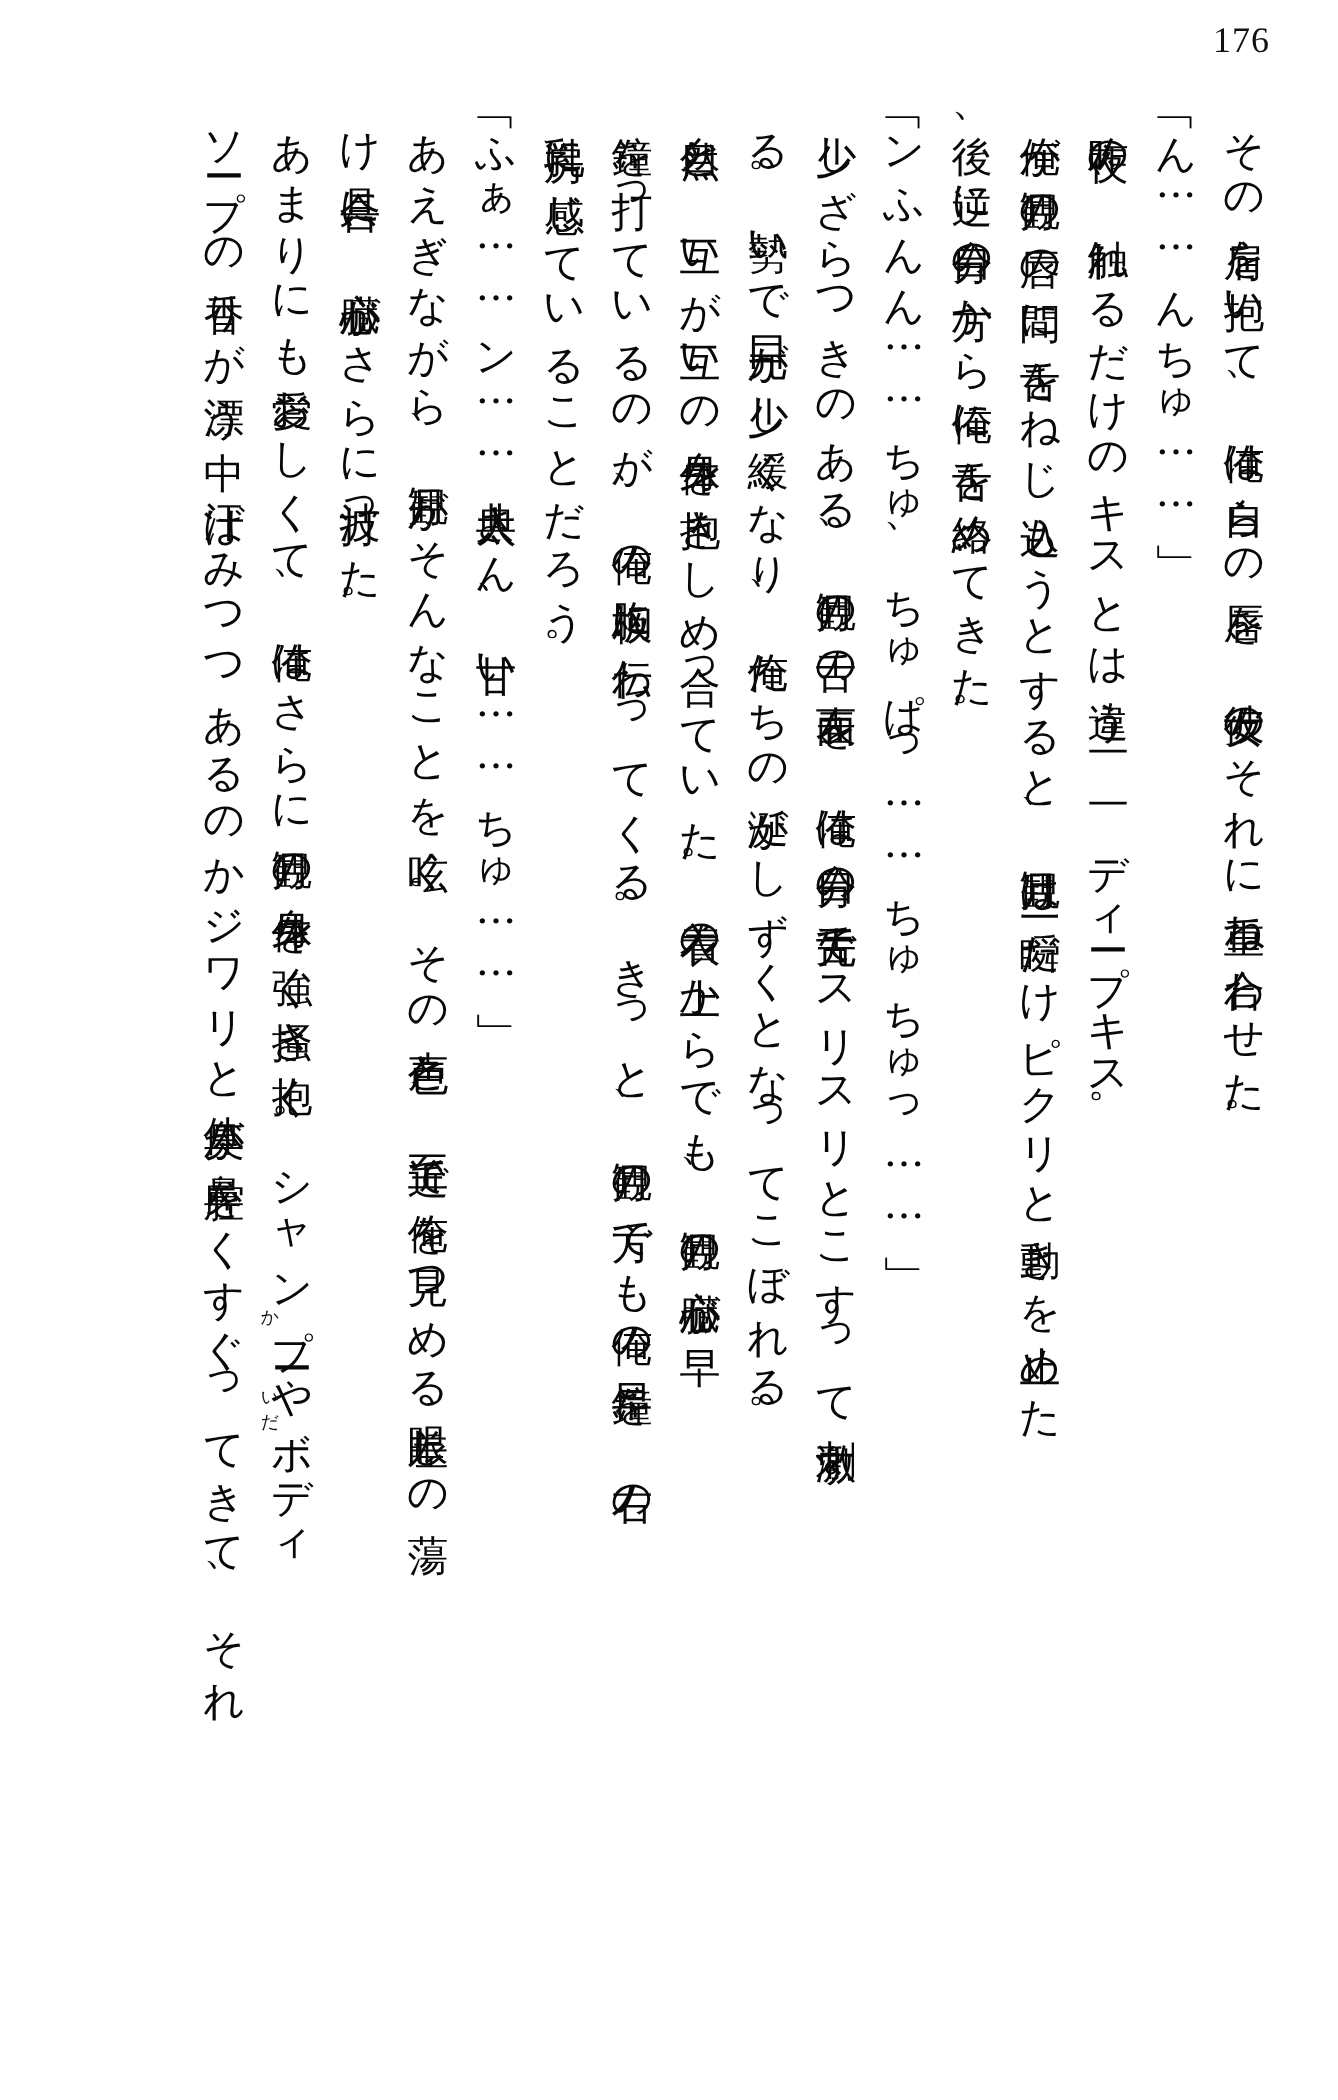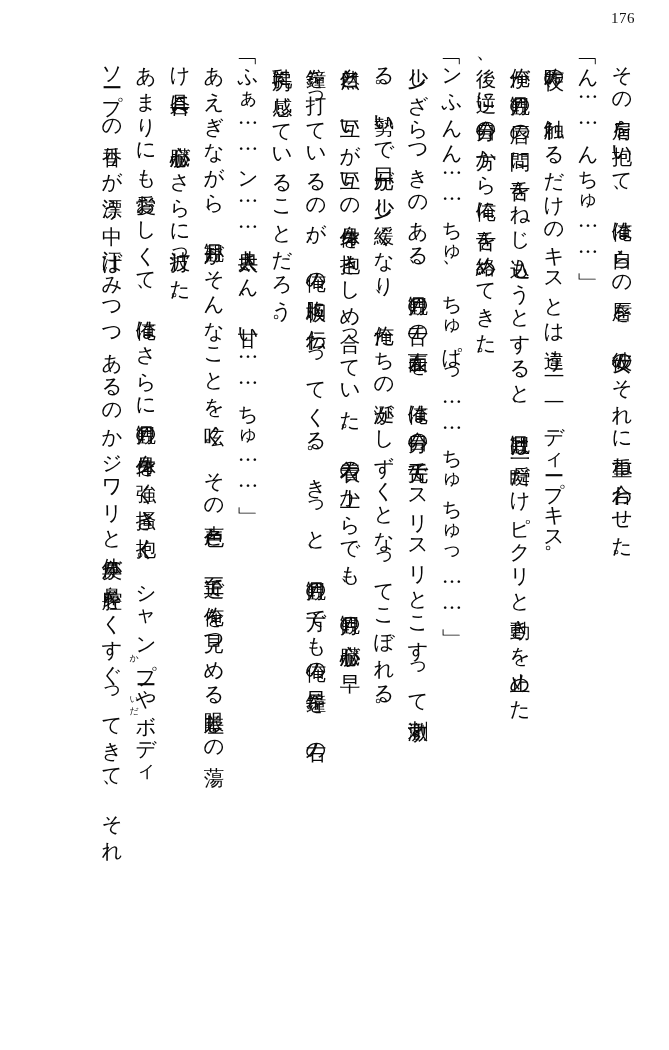--- a/index.html
+++ b/index.html
@@ -18,21 +18,21 @@
     position: relative;
     width: 669px;
     height: 1050px;
     box-sizing: border-box;
     background: #ffffff;
   }
   .page-number {
     position: absolute;
     top: 10px;
     right: 34px;
-    font-size: 15px;
+    font-size: 18px;
     font-family: "Liberation Serif", "DejaVu Serif", serif;
     letter-spacing: 0.5px;
     color: #111;
   }
   .text-body {
     position: absolute;
     top: 52px;
     right: 30px;
     left: 30px;
     bottom: 24px;

